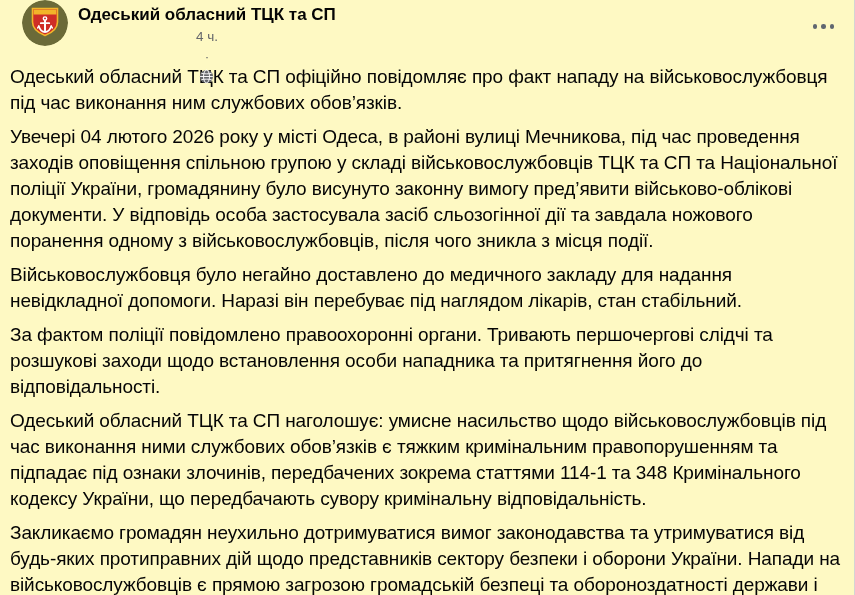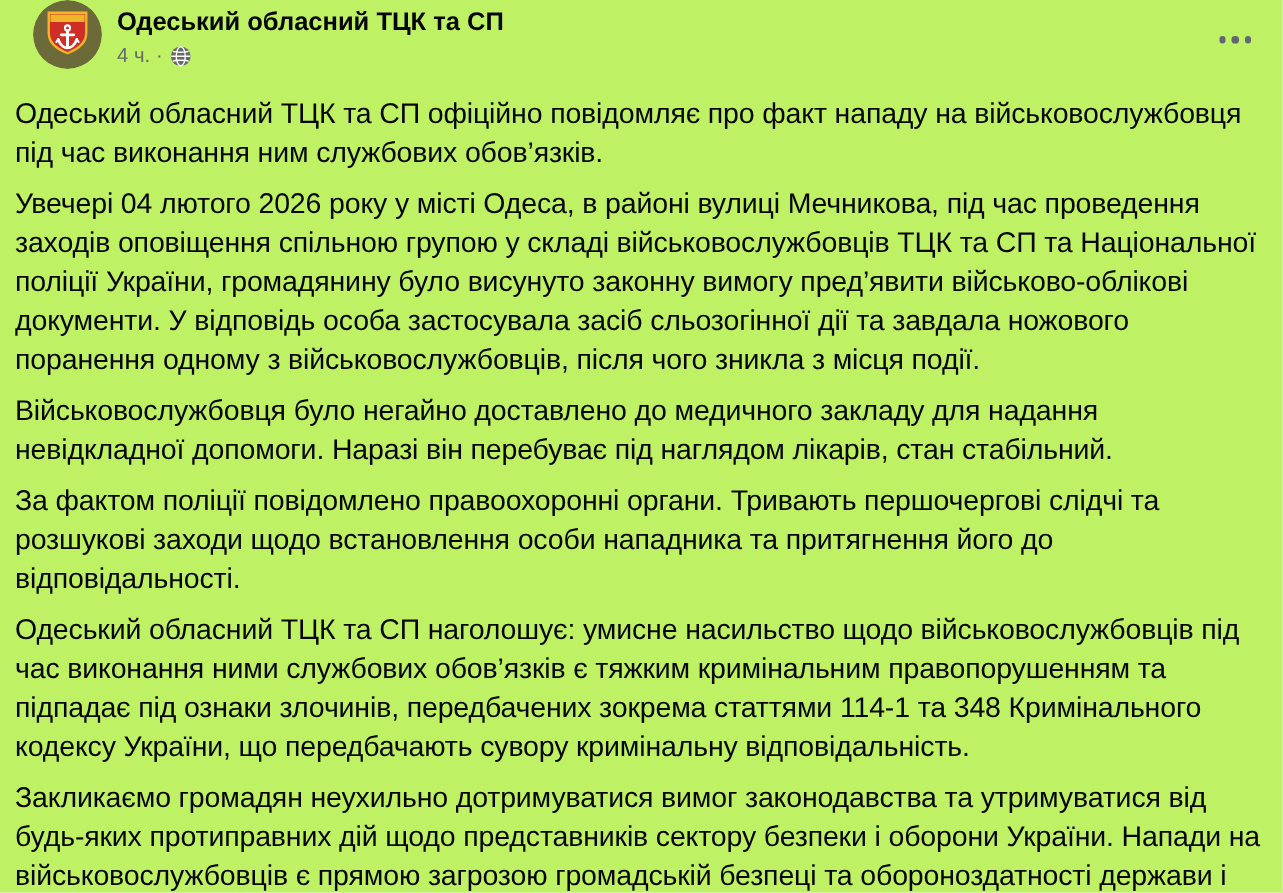--- a/index.html
+++ b/index.html
@@ -4,21 +4,21 @@
 <style>
   html, body { margin: 0; padding: 0; }
   body {
     font-family: "Liberation Sans", "DejaVu Sans", sans-serif;
     background: #ffffff;
   }
   .screen {
     position: relative;
     width: 854px;
     height: 595px;
-    background: #bef264;
+    background: #fef9c3;
     border-right: 1px solid #d4d4d4;
     overflow: hidden;
   }
   
   .post-header {
     position: relative;
     height: 56px;
   }
   .avatar {
     position: absolute;
@@ -44,20 +44,21 @@
     white-space: nowrap;
   }
   .meta-row {
     display: flex;
     align-items: center;
     gap: 4px;
     margin-top: 3px;
     font-size: 13.5px;
     color: #65676b;
     line-height: 16px;
+    flex-direction: column;
   }
   .meta-row .timestamp { cursor: pointer; }
   .globe { display: inline-block; width: 15px; height: 15px; }
   .more-menu {
     position: absolute;
     right: 14px;
     top: 18px;
     display: flex;
     gap: 4px;
     align-items: center;

